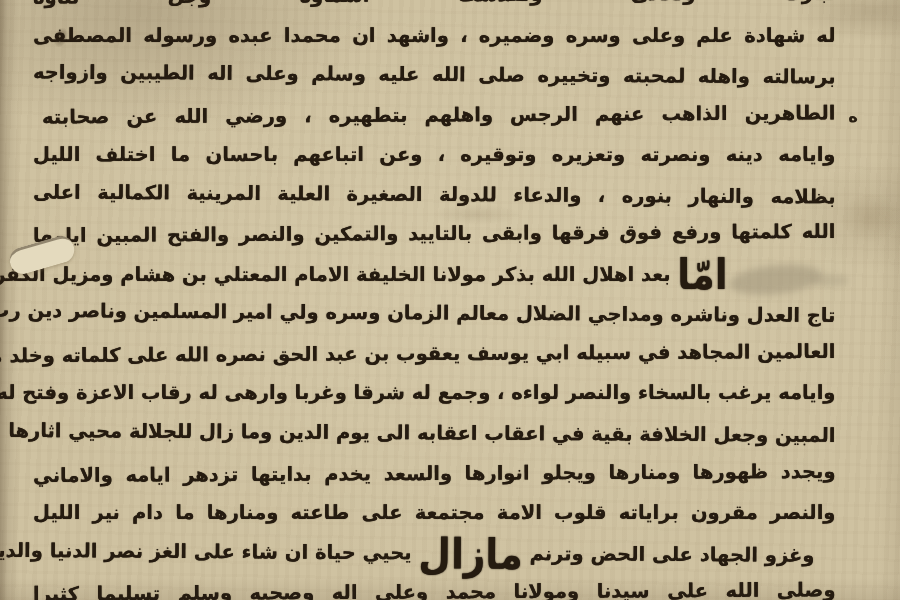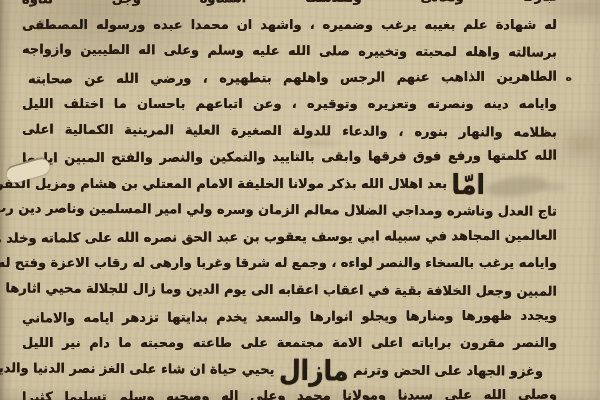--- a/index.html
+++ b/index.html
@@ -82,30 +82,30 @@
   <div class="ink-smear"></div>
   <div class="smear-tail"></div>
   <div class="ink-speck"></div>
   <div class="fox-spot-a"></div>
   <div class="fox-spot-b"></div>
 
   <span class="margin-mark">ه</span>
 
   <div class="text-block">
       <div class="ms-line"><span class="seg">تبارك وتعالى وتقدست اسماؤه وجل ثناؤه</span></div>
-      <div class="ms-line"><span class="seg">له شهادة علم بغيبه يرغب وضميره ، واشهد ان محمدا عبده ورسوله المصطفى</span></div>
+      <div class="ms-line"><span class="seg">له شهادة علم وعلى وسره وضميره ، واشهد ان محمدا عبده ورسوله المصطفى</span></div>
       <div class="ms-line"><span class="seg">برسالته واهله لمحبته وتخييره صلى الله عليه وسلم وعلى اله الطيبين وازواجه</span></div>
       <div class="ms-line line-l3"><span class="seg">الطاهرين الذاهب عنهم الرجس واهلهم بتطهيره ، ورضي الله عن صحابته</span></div>
       <div class="ms-line"><span class="seg">وايامه دينه ونصرته وتعزيره وتوقيره ، وعن اتباعهم باحسان ما اختلف الليل</span></div>
       <div class="ms-line"><span class="seg">بظلامه والنهار بنوره ، والدعاء للدولة الصغيرة العلية المرينية الكمالية اعلى</span></div>
       <div class="ms-line"><span class="seg">الله كلمتها ورفع فوق فرقها وابقى بالتاييد والتمكين والنصر والفتح المبين ايامها</span></div>
       <div class="ms-line line-ama"><span class="big-word">امّا</span> <span class="seg">بعد اهلال الله بذكر مولانا الخليفة الامام المعتلي بن هشام ومزيل الكفر واقلاع</span></div>
       <div class="ms-line"><span class="seg">تاج العدل وناشره ومداجي الضلال معالم الزمان وسره ولي امير المسلمين وناصر دين رب</span></div>
       <div class="ms-line"><span class="seg">العالمين المجاهد في سبيله ابي يوسف يعقوب بن عبد الحق نصره الله على كلماته وخلد ملكه</span></div>
       <div class="ms-line"><span class="seg">وايامه يرغب بالسخاء والنصر لواءه ، وجمع له شرقا وغربا وارهى له رقاب الاعزة وفتح له الفتح</span></div>
       <div class="ms-line"><span class="seg">المبين وجعل الخلافة بقية في اعقاب اعقابه الى يوم الدين وما زال للجلالة محيي اثارها</span></div>
       <div class="ms-line"><span class="seg">ويجدد ظهورها ومنارها ويجلو انوارها والسعد يخدم بدايتها تزدهر ايامه والاماني</span></div>
-      <div class="ms-line"><span class="seg">والنصر مقرون براياته اعلى الامة مجتمعة على طاعته ومحبته ما دام نير الليل</span></div>
+      <div class="ms-line"><span class="seg">والنصر مقرون براياته قلوب الامة مجتمعة على طاعته ومنارها ما دام نير الليل</span></div>
       <div class="ms-line line-l14"><span class="seg">وغزو الجهاد على الحض وترنم</span> <span class="big-word">مازال</span> <span class="seg">يحيي حياة ان شاء على الغز نصر الدنيا والدين</span></div>
       <div class="ms-line"><span class="seg">وصلى الله على سيدنا ومولانا محمد وعلى اله وصحبه وسلم تسليما كثيرا</span></div>
     </div>
 
 </div>
 
 </body></html>

